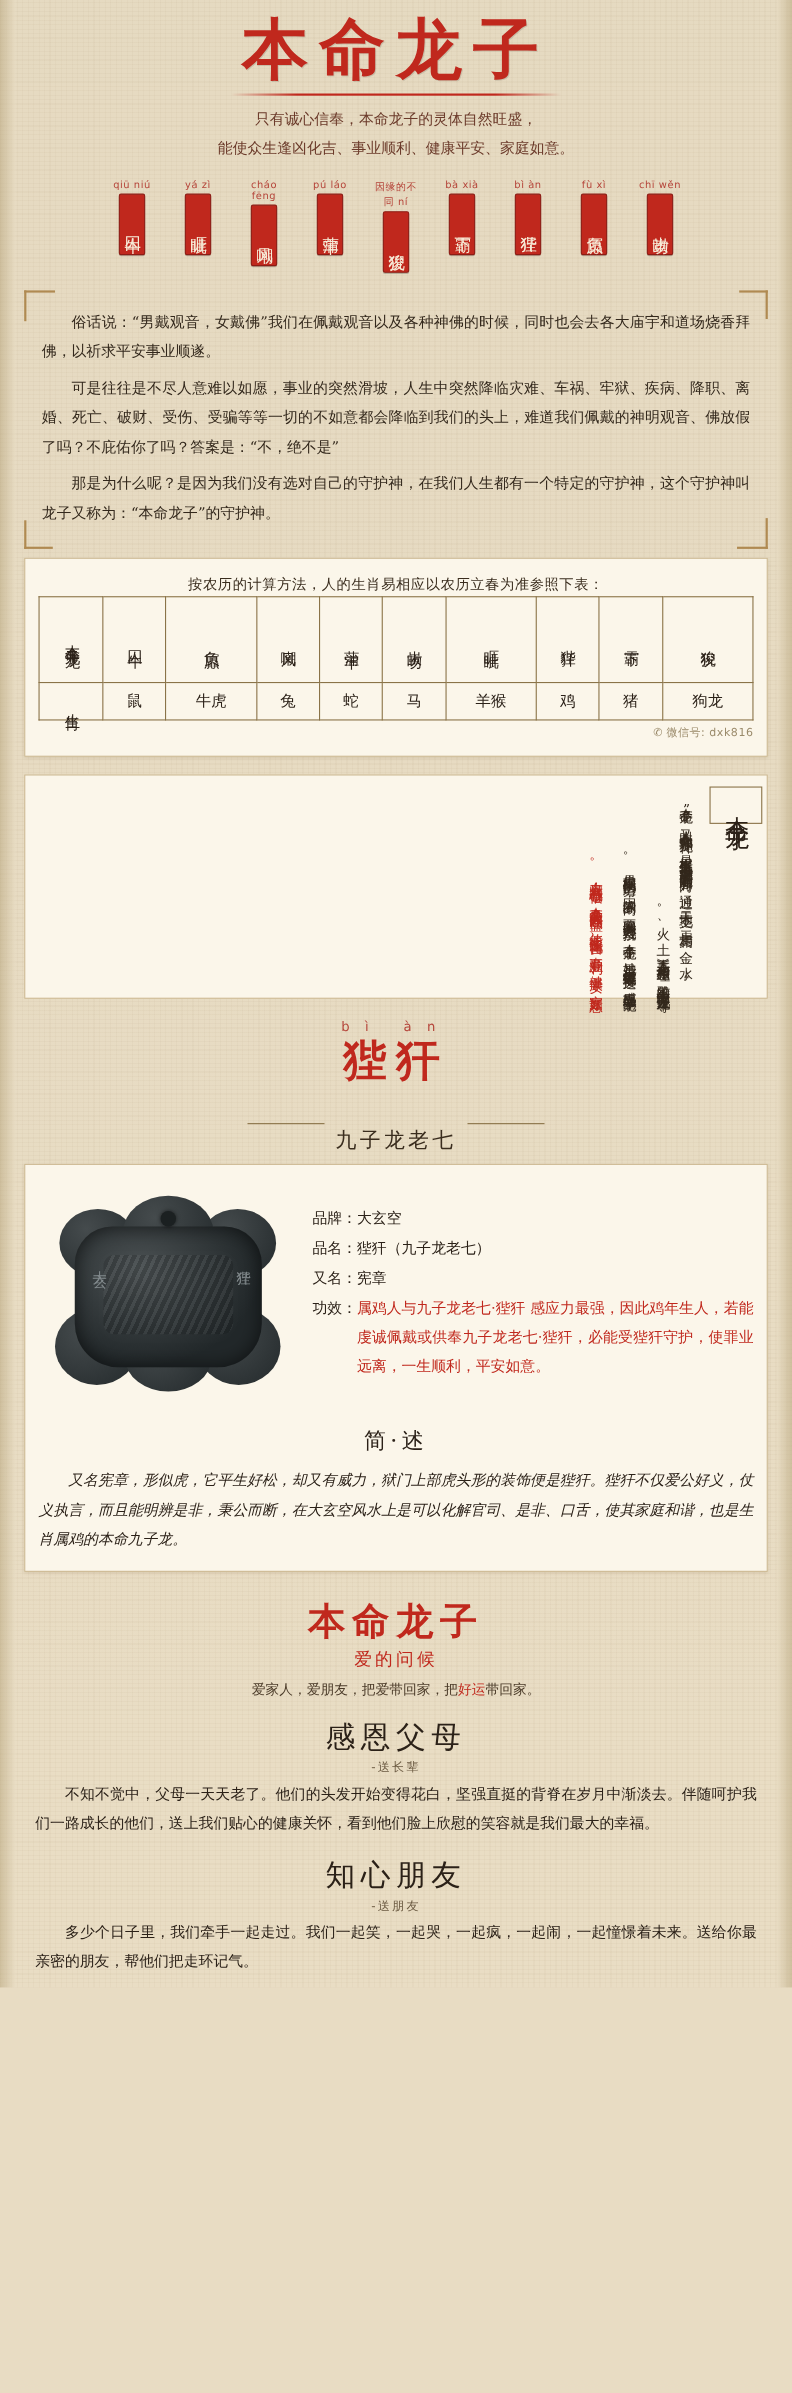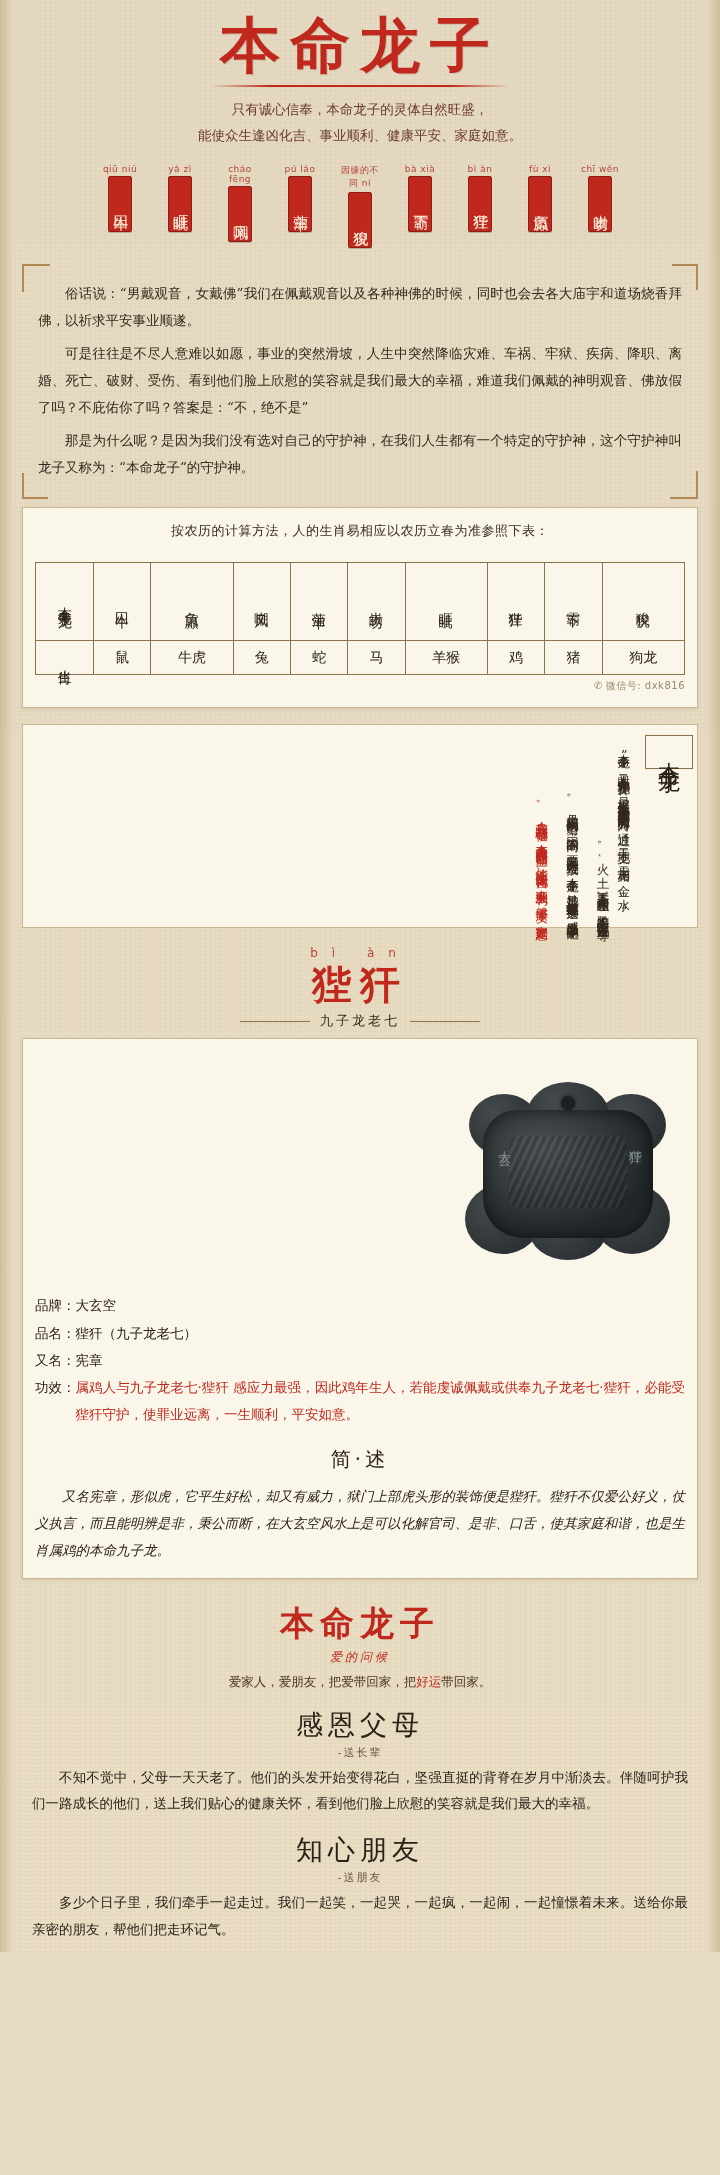--- a/index.html
+++ b/index.html
@@ -113,21 +113,21 @@
   .card {
     background:#fbf6ea;
     border:1px solid #cbb78f;
     box-shadow:0 1px 3px rgba(90,60,20,.12);
     margin:8px 4px 16px;
     padding:14px 12px;
   }
   .card-lead {
     text-align:center;
     font-family:"DejaVu Serif", serif;
-    font-size:13px; color:#3a2d1e; margin-bottom:22px; letter-spacing:.5px;
+    font-size:13px; color:#3a2d1e; margin-bottom:2px; letter-spacing:.5px;
   }
 
   
   table.zodiac {
     width:100%;
     border-collapse:collapse;
     font-family:"DejaVu Serif", serif;
   }
   table.zodiac td {
     border:1px solid #8a7348;
@@ -205,25 +205,25 @@
     font-size:40px; color:#c0281d; font-weight:bold; letter-spacing:8px;
     line-height:1.2;
   }
   .sec-sub {
     display:flex; align-items:center; justify-content:center; gap:10px;
     margin-top:4px;
   }
   .sec-sub .line { width:70px; height:1px; background:#8a7348; }
   .sec-sub .txt {
     font-family:Liberation Serif, serif;
-    font-size:13px; color:#3a2d1e; letter-spacing:3px;
-  }
-
-  
-  .product { display:flex; gap:4px; align-items:flex-end;flex-direction:column; }
+    font-size:19px; color:#3a2d1e; letter-spacing:3px;margin-top:32px;
+  }
+
+  
+  .product { display:flex; gap:14px; align-items:center; }
   .prod-img {
     width:235px; height:205px; flex:0 0 235px;
     display:flex; align-items:center; justify-content:center;
     position:relative;
   }
   .pendant {
     width:205px; height:178px;
     position:relative;
   }
   .pendant .plate {
@@ -273,21 +273,21 @@
     font-size:13.5px; line-height:2.0; text-indent:2em;
     text-align:justify; margin:0;font-style:italic;
   }
 
   
   .greet { text-align:center; margin:22px 4px 0; }
   .greet-title {
     font-family:"DejaVu Serif", serif;
     font-size:34px; color:#c0281d; font-weight:bold; letter-spacing:6px;
   }
-  .greet-sub { font-size:12px; color:#c0281d; letter-spacing:3px; margin-top:2px;font-style:italic; }
+  .greet-sub { font-size:16px; color:#c0281d; letter-spacing:3px; margin-top:2px; }
   .greet-line { font-family:"DejaVu Serif", serif; font-size:12.5px; color:#4a3a28; margin-top:8px; }
   .greet-line .hl { color:#c0281d; }
 
   .blk { margin-top:16px; }
   .blk-title {
     font-family:"DejaVu Serif", serif;
     font-size:27px; color:#2b2118; letter-spacing:5px;
   }
   .blk-tag { text-align:center; font-size:11px; color:#6b5a42; letter-spacing:2px; margin-top:2px; }
   p.blk-text {
@@ -350,21 +350,21 @@
       <div class="plaque">
         <div class="pinyin">chī wěn</div>
         <div class="plaque-box">蚩吻</div>
       </div>
     </div>
 
     <div class="bracket-block">
       <span class="c2"></span>
       <span class="c3"></span>
       <p class="body">俗话说：“男戴观音，女戴佛”我们在佩戴观音以及各种神佛的时候，同时也会去各大庙宇和道场烧香拜佛，以祈求平安事业顺遂。</p>
-      <p class="body">可是往往是不尽人意难以如愿，事业的突然滑坡，人生中突然降临灾难、车祸、牢狱、疾病、降职、离婚、死亡、破财、受伤、看到他们脸上欣慰的笑容就是我们最大的幸福，难道我们佩戴的神明观音、佛放假了吗？不庇佑你了吗？答案是：“不，绝不是”</p>
+      <p class="body">可是往往是不尽人意难以如愿，事业的突然滑坡，人生中突然降临灾难、车祸、牢狱、疾病、降职、离婚、死亡、破财、受伤、受骗等等一切的不如意都会降临到我们的头上，难道我们佩戴的神明观音、佛放假了吗？不庇佑你了吗？答案是：“不，绝不是”</p>
       <p class="body">那是为什么呢？是因为我们没有选对自己的守护神，在我们人生都有一个特定的守护神，这个守护神叫龙子又称为：“本命龙子”的守护神。</p>
     </div>
 
     <div class="card">
       <div class="card-lead">按农历的计算方法，人的生肖易相应以农历立春为准参照下表：</div>
       <table class="zodiac">
         <tbody>
             <tr>
           <td class="head-cell">
             <span class="vert">本命九子龙</span>

